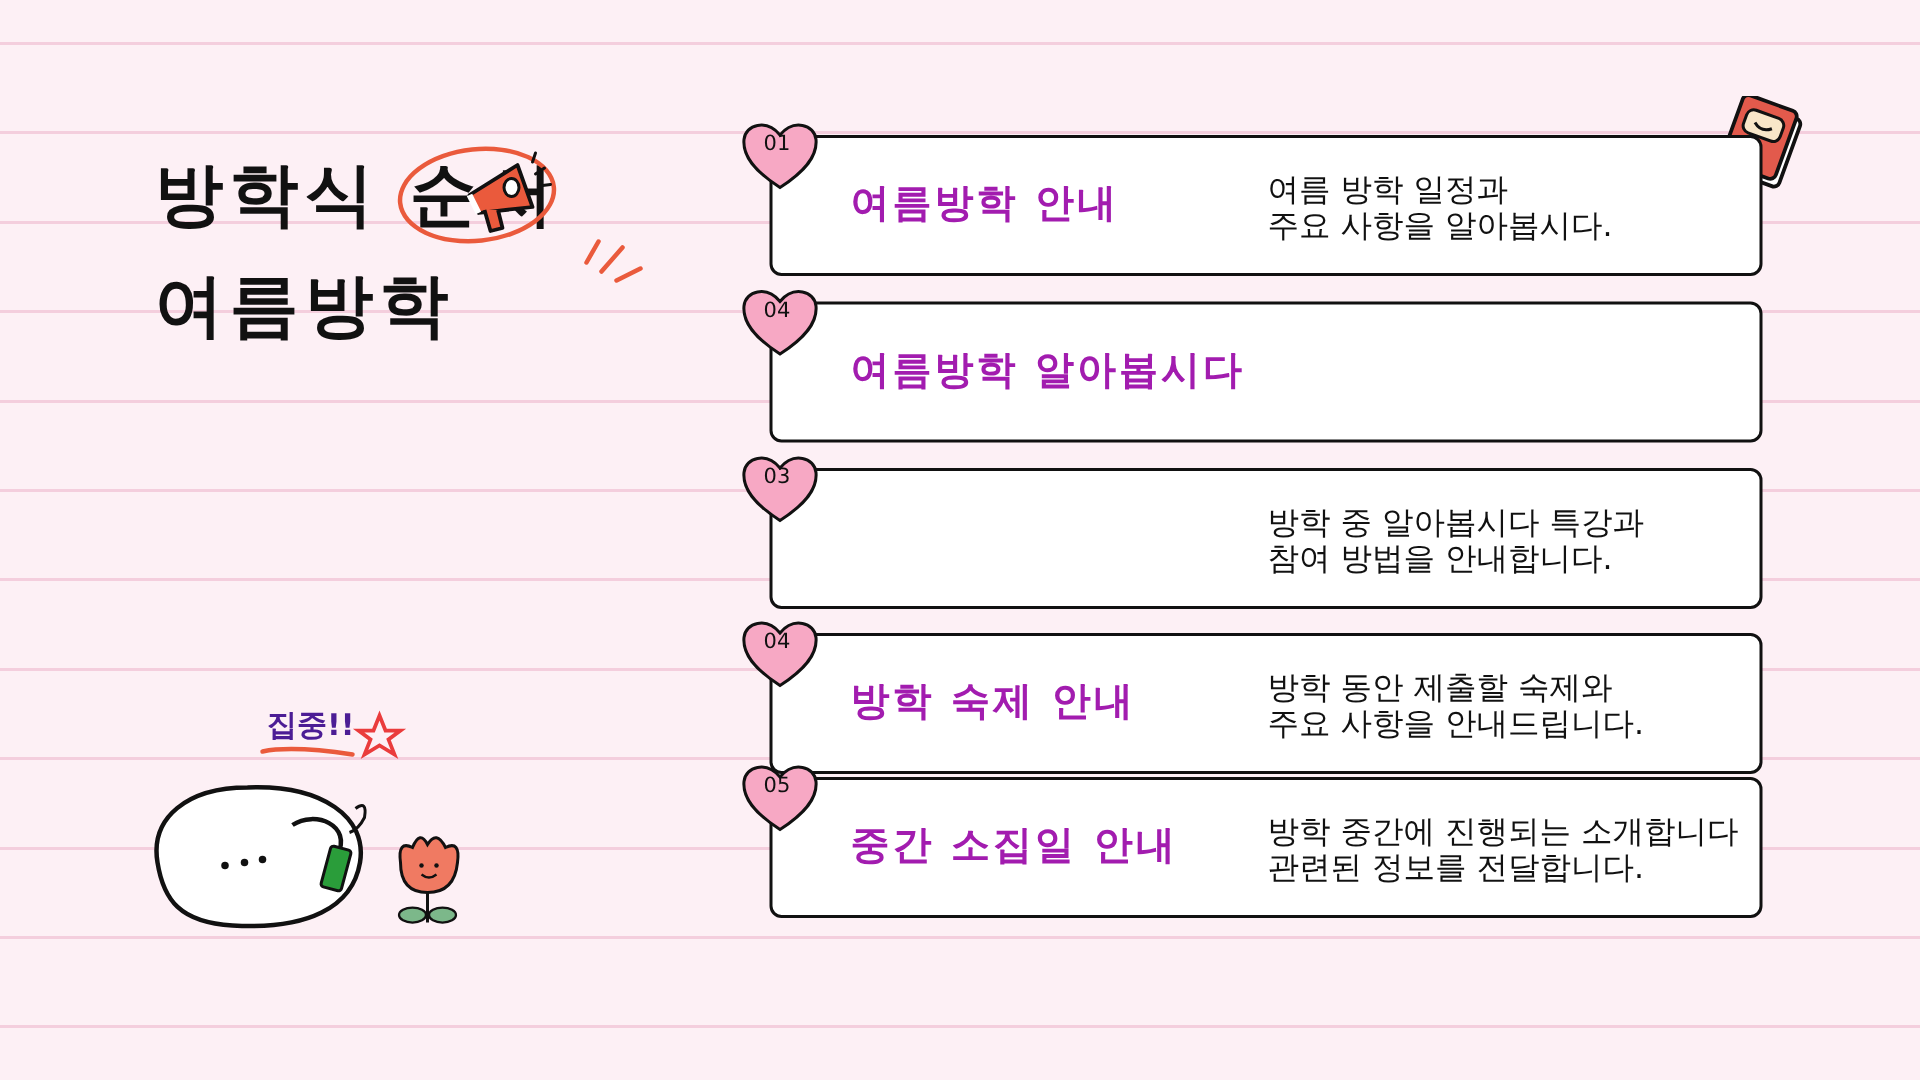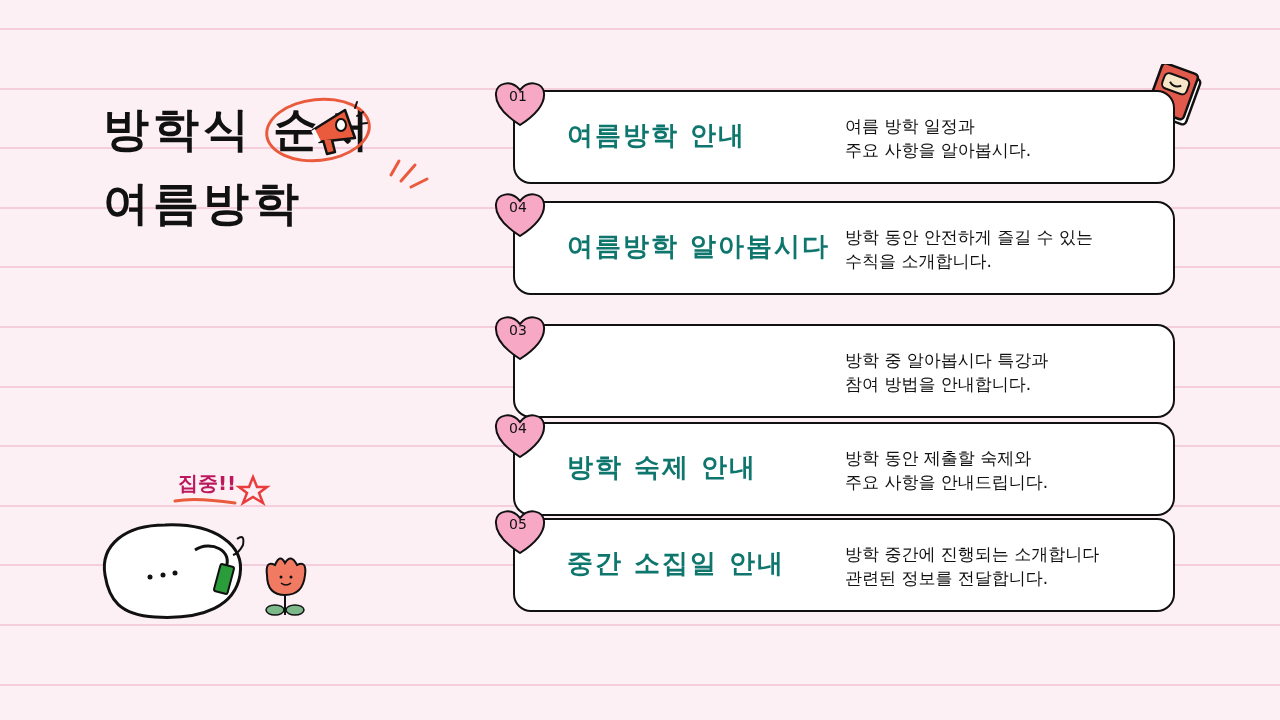--- a/index.html
+++ b/index.html
@@ -10,30 +10,30 @@
     background-position:0 0;}
   .title{position:absolute;left:103px;top:92px;color:#111;font-weight:bold;
     font-size:46px;line-height:74px;letter-spacing:4px;}
   .title .line{display:block;white-space:nowrap;}
   .title .circled{position:relative;display:inline-block;}
   .title .circled .ring{position:absolute;left:-8px;top:6px;width:100px;height:58px;
     border:3px solid #ea5a3c;border-radius:50%;transform:rotate(-6deg);}
   .megaphone{position:absolute;left:305px;top:100px;width:64px;height:64px;}
   .sparks{position:absolute;left:385px;top:155px;width:50px;height:40px;}
   .card{position:absolute;left:513px;width:662px;height:94px;background:#fff;
-    border:2.5px solid #111;border-radius:18px;box-sizing:border-box;}
-  .card .heading{position:absolute;left:52px;top:26px;font-size:26px;font-weight:bold;color:#0f766e;letter-spacing:2px;white-space:nowrap;}
-  .card .desc{position:absolute;left:330px;top:22px;font-size:17px;line-height:24px;color:#111;}
+    border:2.5px solid #111;border-radius:8px;box-sizing:border-box;}
+  .card .heading{position:absolute;left:52px;top:26px;font-size:26px;font-weight:bold;color:#a21caf;letter-spacing:2px;white-space:nowrap;}
+  .card .desc{position:absolute;left:330px;top:22px;font-size:21px;line-height:24px;color:#111;}
   .card .desc span{display:block;white-space:nowrap;}
   .heart{position:absolute;left:-22px;top:-14px;width:54px;height:50px;}
   .heart svg{position:absolute;inset:0;}
   .heart .num{position:absolute;left:0;top:10px;width:50px;text-align:center;font-size:14px;color:#111;}
   .book{position:absolute;left:1142px;top:64px;width:64px;height:66px;}
   .mascot{position:absolute;left:95px;top:465px;width:240px;height:170px;}
-  .focus{position:absolute;left:178px;top:470px;font-size:20px;font-weight:bold;color:#be185d;}
+  .focus{position:absolute;left:178px;top:470px;font-size:20px;font-weight:bold;color:#4c1d95;}
 </style>
 </head>
 <body>
 
 <div class="lines"></div>
 
 <div class="title">
   <span class="line"><span>방학식 </span><span class="circled"><span class="ring"></span><span>순서</span></span></span>
   <span class="line">여름방학</span>
 </div>
@@ -75,27 +75,23 @@
   </div>
 
   <div class="card" style="top:201px">
     <div class="heart">
       <svg viewBox="0 0 54 50">
           <path d="M27 47 C10 36 2 26 3 15 C4 5 18 1 27 12 C36 1 50 5 51 15 C52 26 44 36 27 47 Z" fill="#f7a8c4" stroke="#111" stroke-width="2"></path>
         </svg>
       <span class="num">04</span>
     </div>
     <div class="heading">여름방학 알아봅시다</div>
-    <div class="desc">
-      <span>방학 동안 안전하게 즐길 수 있는</span>
-      <span>수칙을 소개합니다.</span>
-    </div>
   </div>
 
-  <div class="card" style="top:324px">
+  <div class="card" style="top:312px">
     <div class="heart">
       <svg viewBox="0 0 54 50">
           <path d="M27 47 C10 36 2 26 3 15 C4 5 18 1 27 12 C36 1 50 5 51 15 C52 26 44 36 27 47 Z" fill="#f7a8c4" stroke="#111" stroke-width="2"></path>
         </svg>
       <span class="num">03</span>
     </div>
     <div class="desc">
       <span>방학 중 알아봅시다 특강과</span>
       <span>참여 방법을 안내합니다.</span>
     </div>

